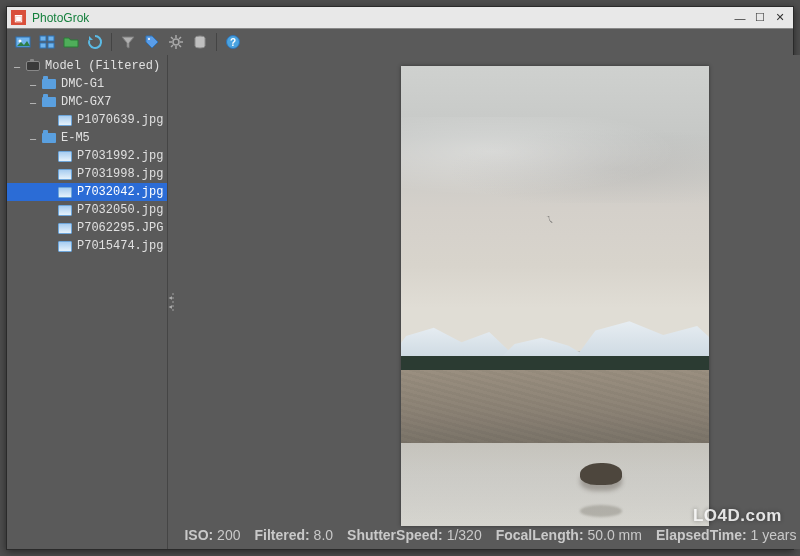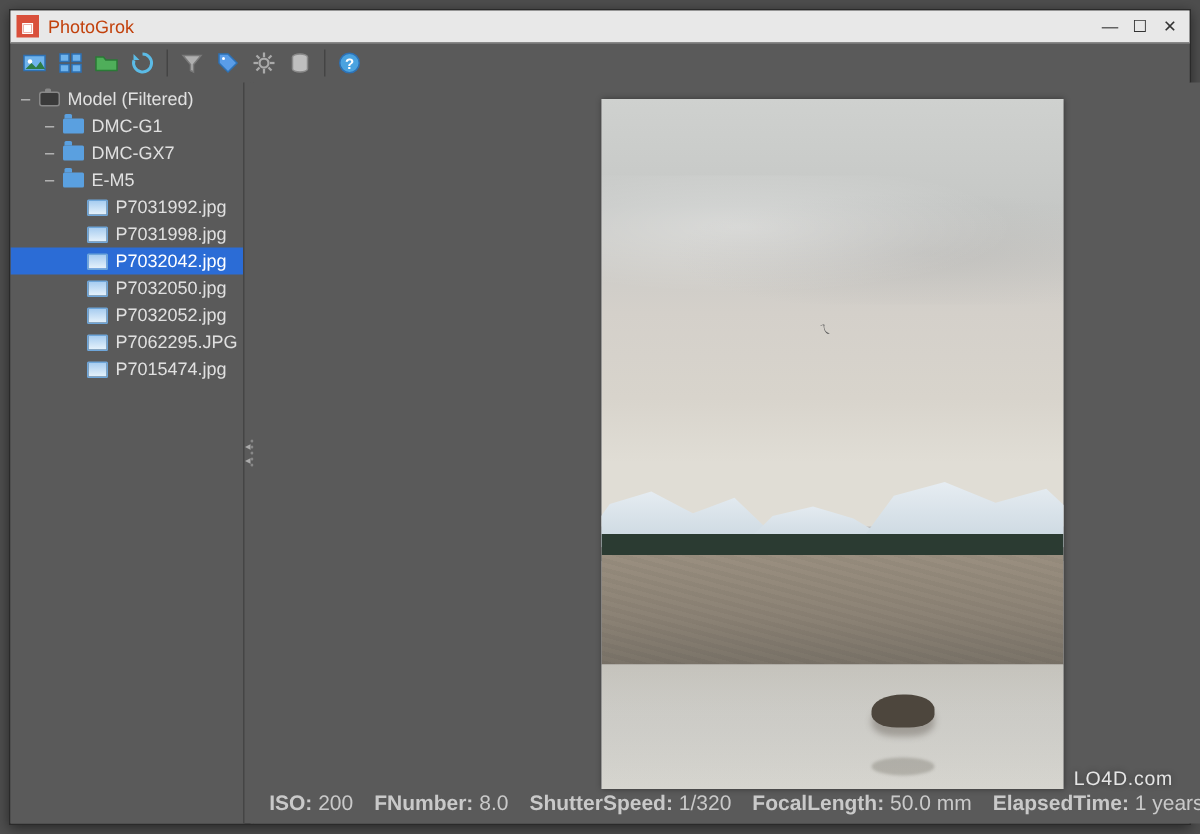--- a/index.html
+++ b/index.html
@@ -4,21 +4,21 @@
 <style>
 * { margin:0; padding:0; box-sizing:border-box; font-family:"Segoe UI",Tahoma,sans-serif; }
 body { background:#4e4e4e; width:800px; height:556px; overflow:hidden; position:relative; }
 
 
 .window { position:absolute; left:6px; top:6px; right:6px; bottom:6px; background:#5a5a5a; border:1px solid #2a2a2a; box-shadow:0 2px 8px rgba(0,0,0,.5); display:flex; flex-direction:column; }
 
 
 .titlebar { height:22px; background:#e8e8e8; display:flex; align-items:center; padding:0 4px; border-bottom:1px solid #888; }
 .titlebar .app-icon { width:15px; height:15px; background:#d94f3b; display:flex; align-items:center; justify-content:center; font-size:9px; color:#fff; font-weight:bold; margin-right:6px; }
-.titlebar .title { font-size:12px; color:#c2410c; flex:1; }
+.titlebar .title { font-size:12px; color:#15803d; flex:1; }
 .titlebar .wbtn { width:18px; height:14px; margin-left:2px; display:flex; align-items:center; justify-content:center; font-size:11px; color:#333; cursor:pointer; }
 
 
 .toolbar { height:26px; background:#5a5a5a; display:flex; align-items:center; padding:0 6px; gap:4px; }
 .tool { width:20px; height:20px; display:flex; align-items:center; justify-content:center; cursor:pointer; border-radius:2px; }
 .sep { width:1px; height:18px; background:#444; margin:0 2px; }
 
 
 .body { flex:1; display:flex; min-height:0; }
 .sidebar { width:200px; background:#5a5a5a; display:flex; flex-direction:column; border-right:1px solid #454545; }
@@ -34,21 +34,21 @@
 .tree-row { display:flex; align-items:center; height:18px; padding:0 4px; white-space:nowrap; cursor:pointer; }
 .tree-row.selected { background:#2b6cd6; color:#fff; }
 .toggle { width:12px; text-align:center; font-size:11px; color:#ccc; user-select:none; }
 .indent { display:inline-block; }
 .node-icon { width:16px; height:13px; margin:0 4px 0 2px; display:flex; align-items:center; justify-content:center; }
 .cam-ic { width:14px; height:10px; background:#3a3a3a; border:1px solid #888; border-radius:2px; position:relative; }
 .cam-ic:before { content:""; position:absolute; top:-3px; left:3px; width:4px; height:3px; background:#888; border-radius:1px; }
 .fold-ic { width:14px; height:10px; background:#5aa0e0; border-radius:1px; position:relative; }
 .fold-ic:before { content:""; position:absolute; top:-3px; left:1px; width:5px; height:3px; background:#5aa0e0; border-radius:1px 1px 0 0; }
 .img-ic { width:14px; height:11px; background:linear-gradient(#a8cdf0,#e6f2fb); border:1px solid #6ea6da; border-radius:1px; }
-.label { flex:1; overflow:hidden; text-overflow:ellipsis; }
+.label { flex:1; overflow:hidden; text-overflow:ellipsis;font-family:Liberation Mono, monospace; }
 
 
 .canvas { flex:1; display:flex; align-items:center; justify-content:center; padding:10px 10px 0 10px; position:relative; }
 .photo { width:308px; height:460px; background:#bdbdbd; position:relative; overflow:hidden; box-shadow:0 0 4px rgba(0,0,0,.4); }
 .sky { position:absolute; top:0; left:0; right:0; height:62%; background:linear-gradient(#cfd1cf 0%, #c6c8c6 25%, #d4d0ca 50%, #d8d4cc 70%, #e0ddd5 85%); }
 .sky:before { content:""; position:absolute; top:18%; left:0; right:0; height:30%; background:radial-gradient(ellipse at 30% 40%, rgba(255,255,255,.3), transparent 60%), radial-gradient(ellipse at 70% 60%, rgba(160,160,160,.25), transparent 55%); }
 .bird { position:absolute; top:32%; left:47%; font-size:9px; color:#555; }
 .mountains { position:absolute; top:55%; left:0; right:0; height:10%; }
 .mtn { position:absolute; bottom:0; background:linear-gradient(#e8eef3,#c9d6df); }
 .m1 { left:-5%; width:45%; height:90%; clip-path:polygon(0 100%,15% 30%,35% 10%,55% 45%,75% 20%,100% 100%); }
@@ -62,21 +62,21 @@
 .rock { position:absolute; bottom:9%; right:28%; width:42px; height:22px; background:#4d463d; border-radius:50% 45% 40% 40%; box-shadow:0 6px 4px rgba(77,70,61,.35); }
 .rock-refl{position:absolute;bottom:2%;right:28%;width:42px;height:12px;background:rgba(77,70,61,.25);border-radius:50%;filter:blur(1px);}
 
 .meta { height:22px; display:flex; align-items:flex-start; padding:0 10px; font-size:14px; color:#c9c9c9; overflow:hidden; white-space:nowrap; }
 .meta span { margin-right:14px; }
 
 
 .status { height:20px; background:#5a5a5a; border-top:1px solid #444; display:flex; align-items:center; padding:0 8px; font-size:11px; color:#d0d0d0; }
 
 
-.wm { position:absolute; right:18px; bottom:30px; font-size:13px; font-weight:normal; color:rgba(255,255,255,.85); letter-spacing:.5px; pointer-events:none; text-shadow:0 0 4px rgba(0,0,0,.4); }
+.wm { position:absolute; right:18px; bottom:30px; font-size:17px; font-weight:bold; color:rgba(255,255,255,.85); letter-spacing:.5px; pointer-events:none; text-shadow:0 0 4px rgba(0,0,0,.4); }
 
 
 .ic { width:16px; height:16px; }
 </style>
 </head>
 <body>
 
 <div class="window">
 
   <div class="titlebar">
@@ -178,20 +178,28 @@
           </div>
           <div class="tree-row">
             <span class="indent" style="width: 16px;"></span>
             <span class="toggle">–</span>
             <span class="node-icon">
               <span class="fold-ic"></span>
             </span>
             <span class="label">DMC-GX7</span>
           </div>
           <div class="tree-row">
+            <span class="indent" style="width: 32px;"></span>
+            <span class="toggle"></span>
+            <span class="node-icon">
+              <span class="img-ic"></span>
+            </span>
+            <span class="label">P1070639.jpg</span>
+          </div>
+          <div class="tree-row">
             <span class="indent" style="width: 16px;"></span>
             <span class="toggle">–</span>
             <span class="node-icon">
               <span class="fold-ic"></span>
             </span>
             <span class="label">E-M5</span>
           </div>
           <div class="tree-row">
             <span class="indent" style="width: 32px;"></span>
             <span class="toggle"></span>
@@ -216,28 +224,20 @@
             </span>
             <span class="label">P7032042.jpg</span>
           </div>
           <div class="tree-row">
             <span class="indent" style="width: 32px;"></span>
             <span class="toggle"></span>
             <span class="node-icon">
               <span class="img-ic"></span>
             </span>
             <span class="label">P7032050.jpg</span>
-          </div>
-          <div class="tree-row">
-            <span class="indent" style="width: 32px;"></span>
-            <span class="toggle"></span>
-            <span class="node-icon">
-              <span class="img-ic"></span>
-            </span>
-            <span class="label">P7032052.jpg</span>
           </div>
           <div class="tree-row">
             <span class="indent" style="width: 32px;"></span>
             <span class="toggle"></span>
             <span class="node-icon">
               <span class="img-ic"></span>
             </span>
             <span class="label">P7062295.JPG</span>
           </div>
           <div class="tree-row">
@@ -282,21 +282,21 @@
             </div>
           <div class="treeline"></div>
           <div class="beach"></div>
           <div class="water"></div>
           <div class="rock"></div>
           <div class="rock-refl"></div>
         </div>
       </div>
       <div class="meta">
         <span><b>ISO:</b> <i style="font-style:normal">200</i></span>
-        <span><b>FNumber:</b> <i style="font-style:normal">8.0</i></span>
+        <span><b>Filtered:</b> <i style="font-style:normal">8.0</i></span>
         <span><b>ShutterSpeed:</b> <i style="font-style:normal">1/320</i></span>
         <span><b>FocalLength:</b> <i style="font-style:normal">50.0 mm</i></span>
         <span><b>ElapsedTime:</b> <i style="font-style:normal">1 years 8 months 30 days</i></span>
       </div>
     </div>
 
   </div>
 
 
 </div>

